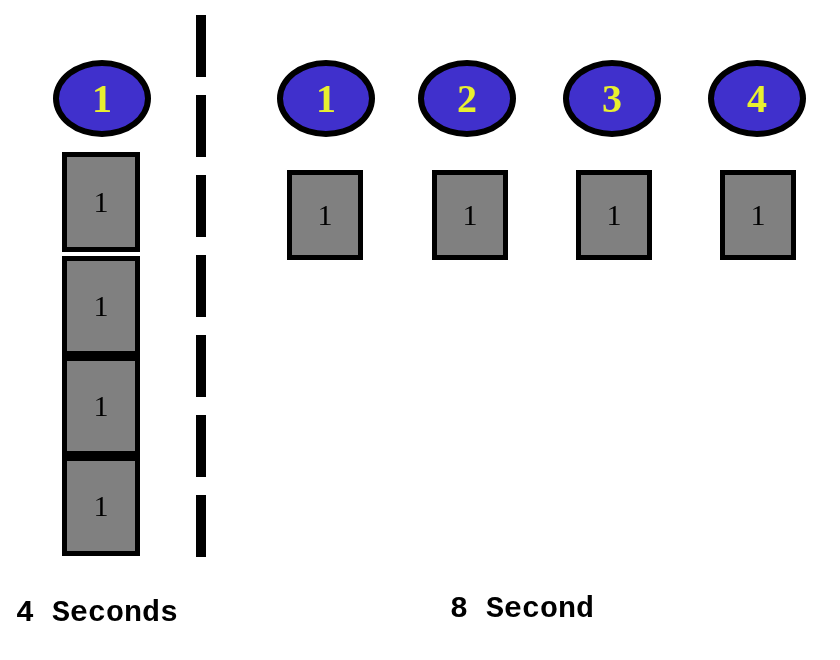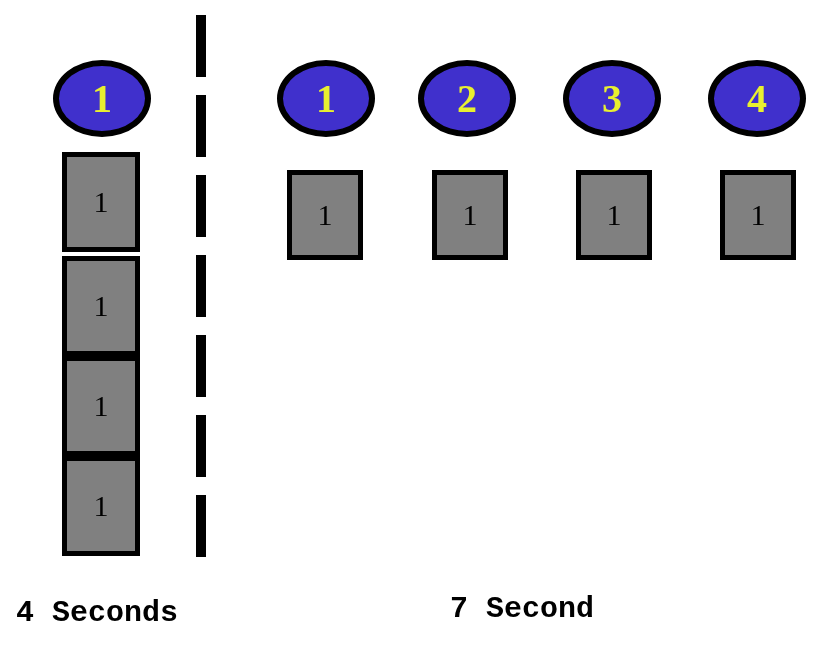--- a/index.html
+++ b/index.html
@@ -166,15 +166,15 @@
       <span class="unit-label">1</span>
     </div>
     <div class="unit-box row-box" style="left:720px;">
       <span class="unit-label">1</span>
     </div>
 
   </div>
 
   <div class="caption" id="caption-left">4 Seconds</div>
 
-  <div class="caption" id="caption-right">7 Second</div>
+  <div class="caption" id="caption-right">8 Second</div>
 
 </div>
 
 </body></html>

